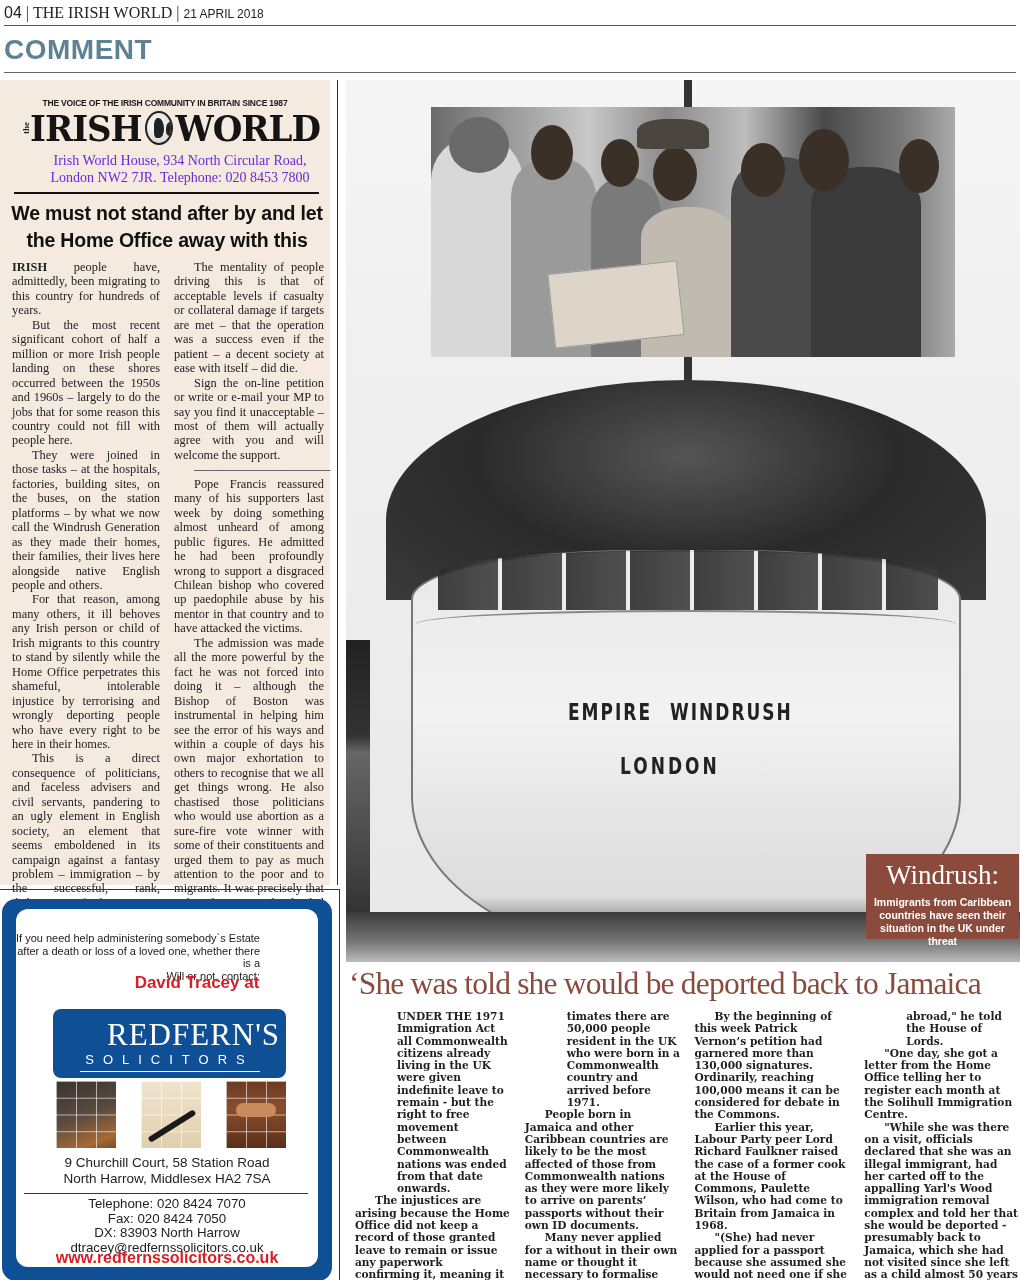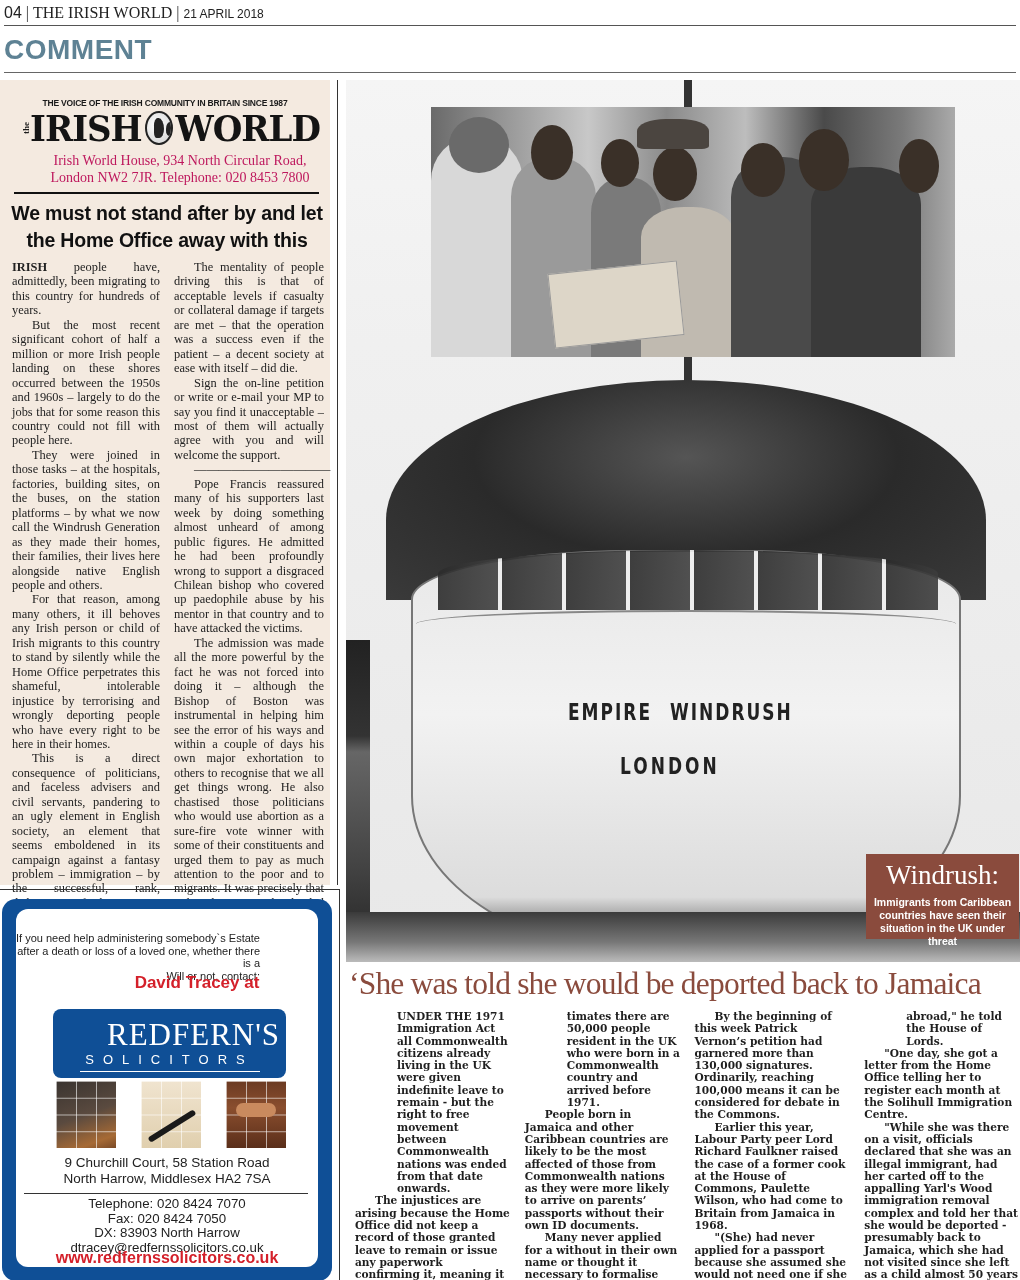--- a/index.html
+++ b/index.html
@@ -16,21 +16,21 @@
 
   
   .editorial { position: absolute; left: 0; top: 80px; width: 330px; height: 805px; background: #f4eae0; }
   .ed-tagline { position: absolute; left: 0; width: 330px; top: 18px; text-align: center; font-family: "Liberation Sans", sans-serif; font-weight: bold; font-size: 8.5px; letter-spacing: -0.2px; }
   .masthead { position: absolute; left: 20px; top: 28px; width: 300px; height: 40px; display: flex; align-items: center; justify-content: center; }
   .masthead .the { font-family: "Liberation Serif", serif; font-weight: bold; font-size: 9px; transform: rotate(-90deg); display: inline-block; margin-right: -2px; }
   .masthead .word { font-family: "DejaVu Serif", serif; font-weight: bold; font-size: 34px; letter-spacing: -1px; color: #141414; transform: scaleY(1.05); }
   .globe { width: 34px; height: 34px; border-radius: 50%; border: 2px solid #222; margin: 0 3px; position: relative; background: radial-gradient(circle at 40% 40%, #fff 0, #ddd 70%); overflow: hidden; }
   .globe::before { content: ""; position: absolute; left: 7px; top: 5px; width: 10px; height: 20px; background: #222; border-radius: 40% 60% 50% 30%; }
   .globe::after { content: ""; position: absolute; left: 19px; top: 9px; width: 8px; height: 14px; background: #222; border-radius: 50% 30% 60% 40%; }
-  .ed-address { position: absolute; left: 0; width: 360px; top: 72px; text-align: center; font-family: "Liberation Serif", serif; font-size: 14px; line-height: 17px; color: #be185d; }
+  .ed-address { position: absolute; left: 0; width: 360px; top: 72px; text-align: center; font-family: "Liberation Serif", serif; font-size: 14px; line-height: 17px; color: #6d28d9; }
   .ed-rule { position: absolute; left: 14px; top: 112px; width: 305px; height: 2px; background: #111; }
   .ed-headline { position: absolute; left: 8px; width: 318px; top: 120px; text-align: center; font-family: "Liberation Sans", sans-serif; font-weight: bold; font-size: 19.5px; line-height: 27px; color: #111; letter-spacing: -0.2px; }
   .ed-cols { position: absolute; left: 12px; top: 180px; width: 312px; display: flex; gap: 14px; font-family: "Liberation Serif", serif; font-size: 12.4px; line-height: 14.45px; color: #222; }
   .ed-col { width: 150px; text-align: justify; hyphens: manual; }
   .ed-col p { text-indent: 20px; }
   .ed-col p.first { text-indent: 0; }
   .ed-col p.first b { font-weight: bold; }
   .ed-col .dash-rule { text-align: center; letter-spacing: 0; margin: 0; }
   .col-divider { position: absolute; left: 337px; top: 80px; width: 1px; height: 805px; background: #333; }
 

